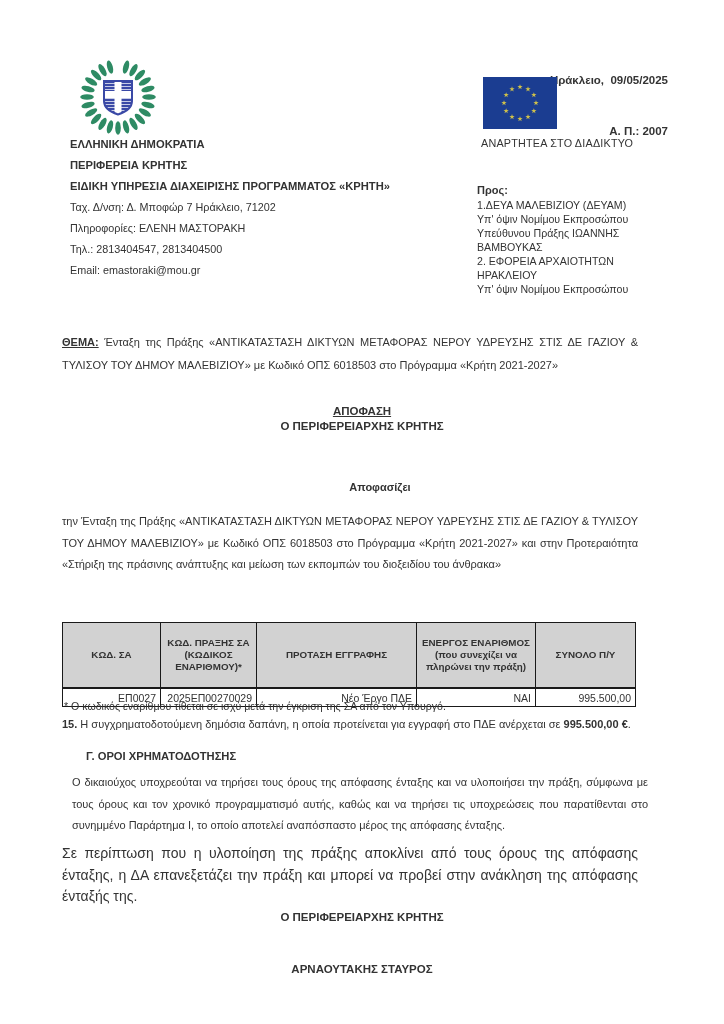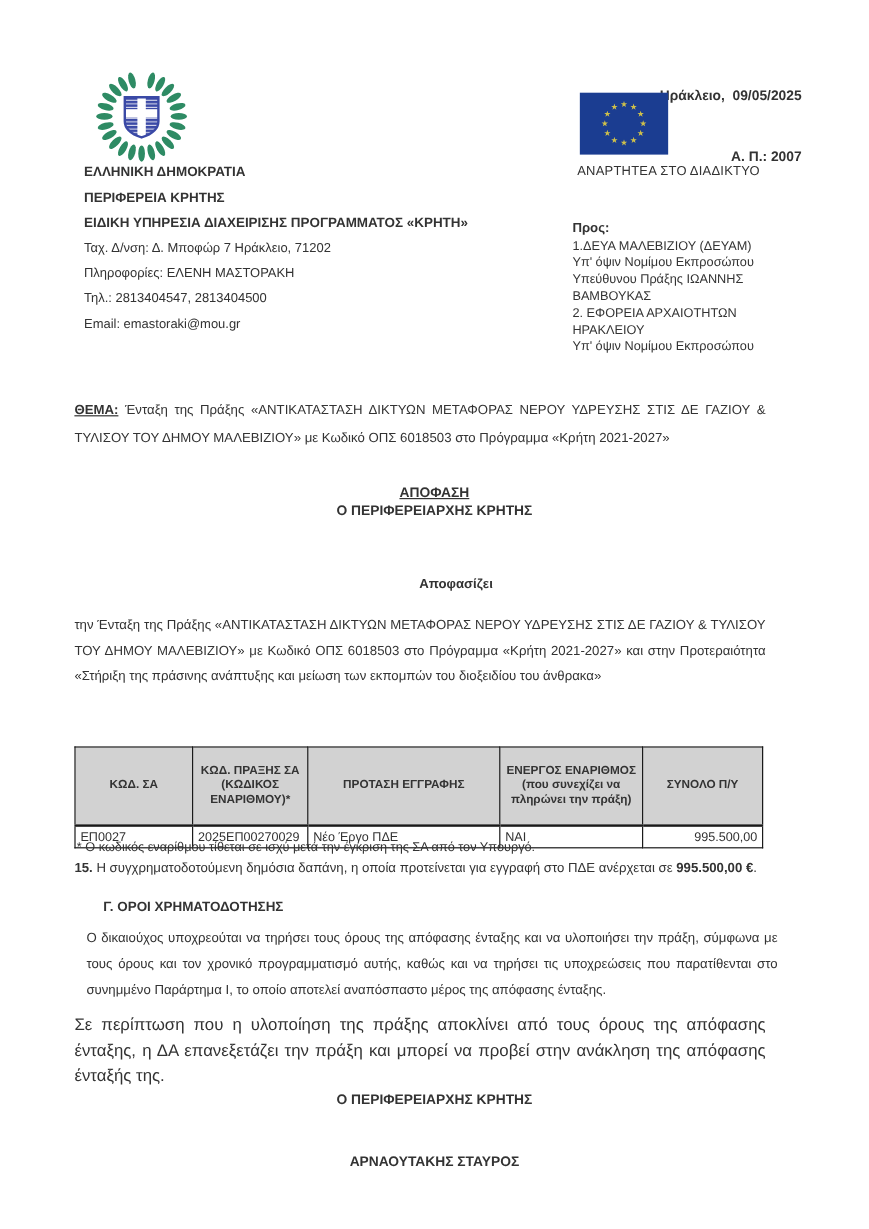--- a/index.html
+++ b/index.html
@@ -41,21 +41,21 @@
     position:absolute;top:622px;left:62px;width:573px;
     border-collapse:collapse;table-layout:fixed;
   }
   table.optable th{
     background:#d2d2d2;border:1.5px solid #1a1a1a;border-bottom-width:2px;
     font-size:9.8px;line-height:12px;font-weight:700;
     text-align:center;vertical-align:middle;height:60px;padding:2px 3px;
   }
   table.optable td{
     background:#ffffff;border:1.5px solid #1a1a1a;
-    font-size:10.5px;text-align:left;vertical-align:middle;
+    font-size:10.5px;text-align:right;vertical-align:middle;
     height:15px;padding:1px 4px;
   }
   table.optable td.num{text-align:right;}
   .col1{width:98px;}.col2{width:96px;}.col3{width:160px;}.col4{width:119px;}.col5{width:100px;}
 
   .footnote{top:700px;left:64px;width:576px;font-size:10.6px;}
   .item15{top:717px;left:62px;width:576px;font-size:11px;line-height:15px;}
   .terms-heading{top:750px;left:62px;font-size:11.2px;margin-left:24px;}
   .terms-p1{top:772px;left:72px;width:576px;font-size:11px;line-height:21.5px;}
   .terms-p2{top:843px;left:62px;width:576px;font-size:14px;line-height:21.5px;}

